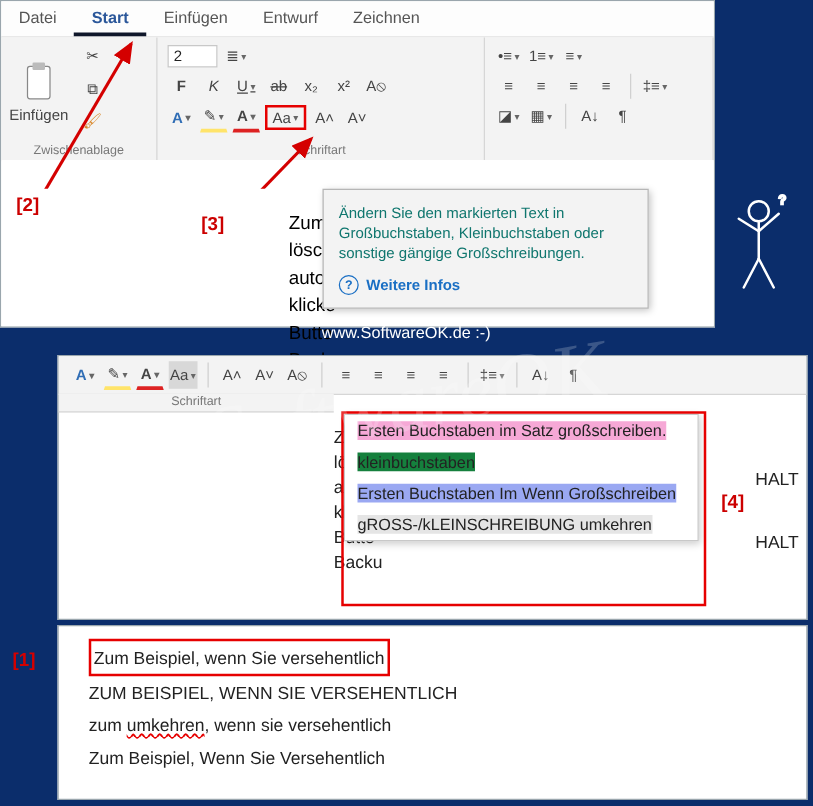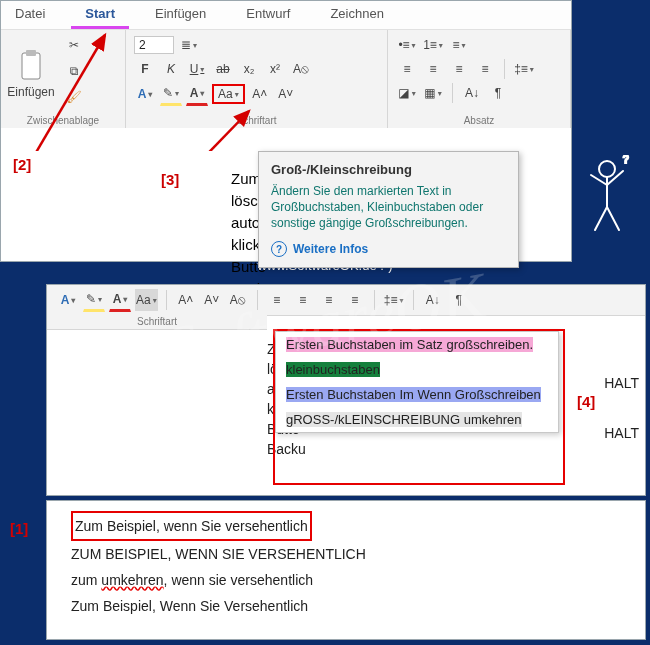--- a/index.html
+++ b/index.html
@@ -5,23 +5,23 @@
 html,body{margin:0;padding:0;font-family:"Segoe UI",Arial,sans-serif;font-size:12px;background:#0b2d6b;color:#222}
 .canvas{position:relative;width:650px;height:645px;background:#0b2d6b;overflow:hidden}
 .watermark{position:absolute;inset:0;display:flex;align-items:center;justify-content:center;pointer-events:none;z-index:200}
 .watermark span{font-size:66px;font-style:italic;color:rgba(255,255,255,0.20);transform:rotate(-10deg);white-space:nowrap;font-family:Georgia,serif}
 .footer-line{position:absolute;left:0;right:0;color:#fff;font-size:13px;text-align:center}
 .footer-line.a{top:258px}
 .footer-line.b{bottom:8px}
 
 
 .panel1{position:absolute;top:0;left:0;width:570px;height:260px;background:#fff;border:1px solid #9aa6ad}
-.tabs{display:flex;gap:12px;background:#fdfdfd;border-bottom:1px solid #e1e1e1;height:28px}
+.tabs{display:flex;gap:0;background:#fdfdfd;border-bottom:1px solid #e1e1e1;height:28px}
 .tab{padding:5px 14px 0 14px;font-size:13px;color:#555}
-.tab.active{color:#2b579a;font-weight:600;border-bottom:3px solid #d946ef;display:inline-block}
+.tab.active{color:#2b579a;font-weight:600;border-bottom:3px solid #0f172a;display:inline-block}
 .ribbon{display:flex;background:#f3f3f3;height:98px;border-bottom:1px solid #d0d0d0}
 .group{border-right:1px solid #d6d6d6;display:flex;flex-direction:column;padding:4px 8px 0 8px;position:relative}
 .group-title{position:absolute;bottom:2px;left:0;right:0;text-align:center;font-size:10px;color:#777}
 .big-icon{width:44px;height:44px;display:flex;flex-direction:column;align-items:center;gap:2px;color:#444}
 .icn{display:flex;align-items:center;justify-content:center}
 .row{display:flex;align-items:center;gap:4px;margin-bottom:2px}
 .sel{border:1px solid #c8c8c8;background:#fff;font-size:12px;padding:1px 4px}
 .sel.font{width:120px}
 .sel.size{width:30px}
 .btn{min-width:20px;height:20px;display:flex;align-items:center;justify-content:center;color:#444;border:1px solid transparent}
@@ -152,35 +152,33 @@
           <span class="sep"></span>
           <span class="btn">‡≡<span class="dd">▾</span></span>
         </div>
         <div class="row">
           <span class="btn">◪<span class="dd">▾</span></span>
           <span class="btn">▦<span class="dd">▾</span></span>
           <span class="sep"></span>
           <span class="btn">A↓</span>
           <span class="btn">¶</span>
         </div>
-        <div class="group-title">Absatz</div>
       </div>
     </div>
 
     <div class="doc-area">
       <div>Zum I</div>
       <div>lösch</div>
       <div>autoi</div>
       <div>klicke</div>
       <div>Butto</div>
       <div>Backu</div>
     </div>
 
     <div class="tooltip">
-      <div class="tt-title">Groß-/Kleinschreibung</div>
       <div class="tt-body">Ändern Sie den markierten Text in Großbuchstaben, Kleinbuchstaben oder sonstige gängige Großschreibungen.</div>
       <div class="tt-link">
         <span style="display:inline-flex;width:14px;height:14px;border:1.5px solid #1a6fc4;border-radius:50%;align-items:center;justify-content:center;font-size:10px">?</span>
         <span>Weitere Infos</span>
       </div>
     </div>
 
     <div class="num-label" style="top:155px;left:12px">[2]</div>
     <div class="num-label" style="top:170px;left:160px">[3]</div>
     <svg class="arrow-layer">

